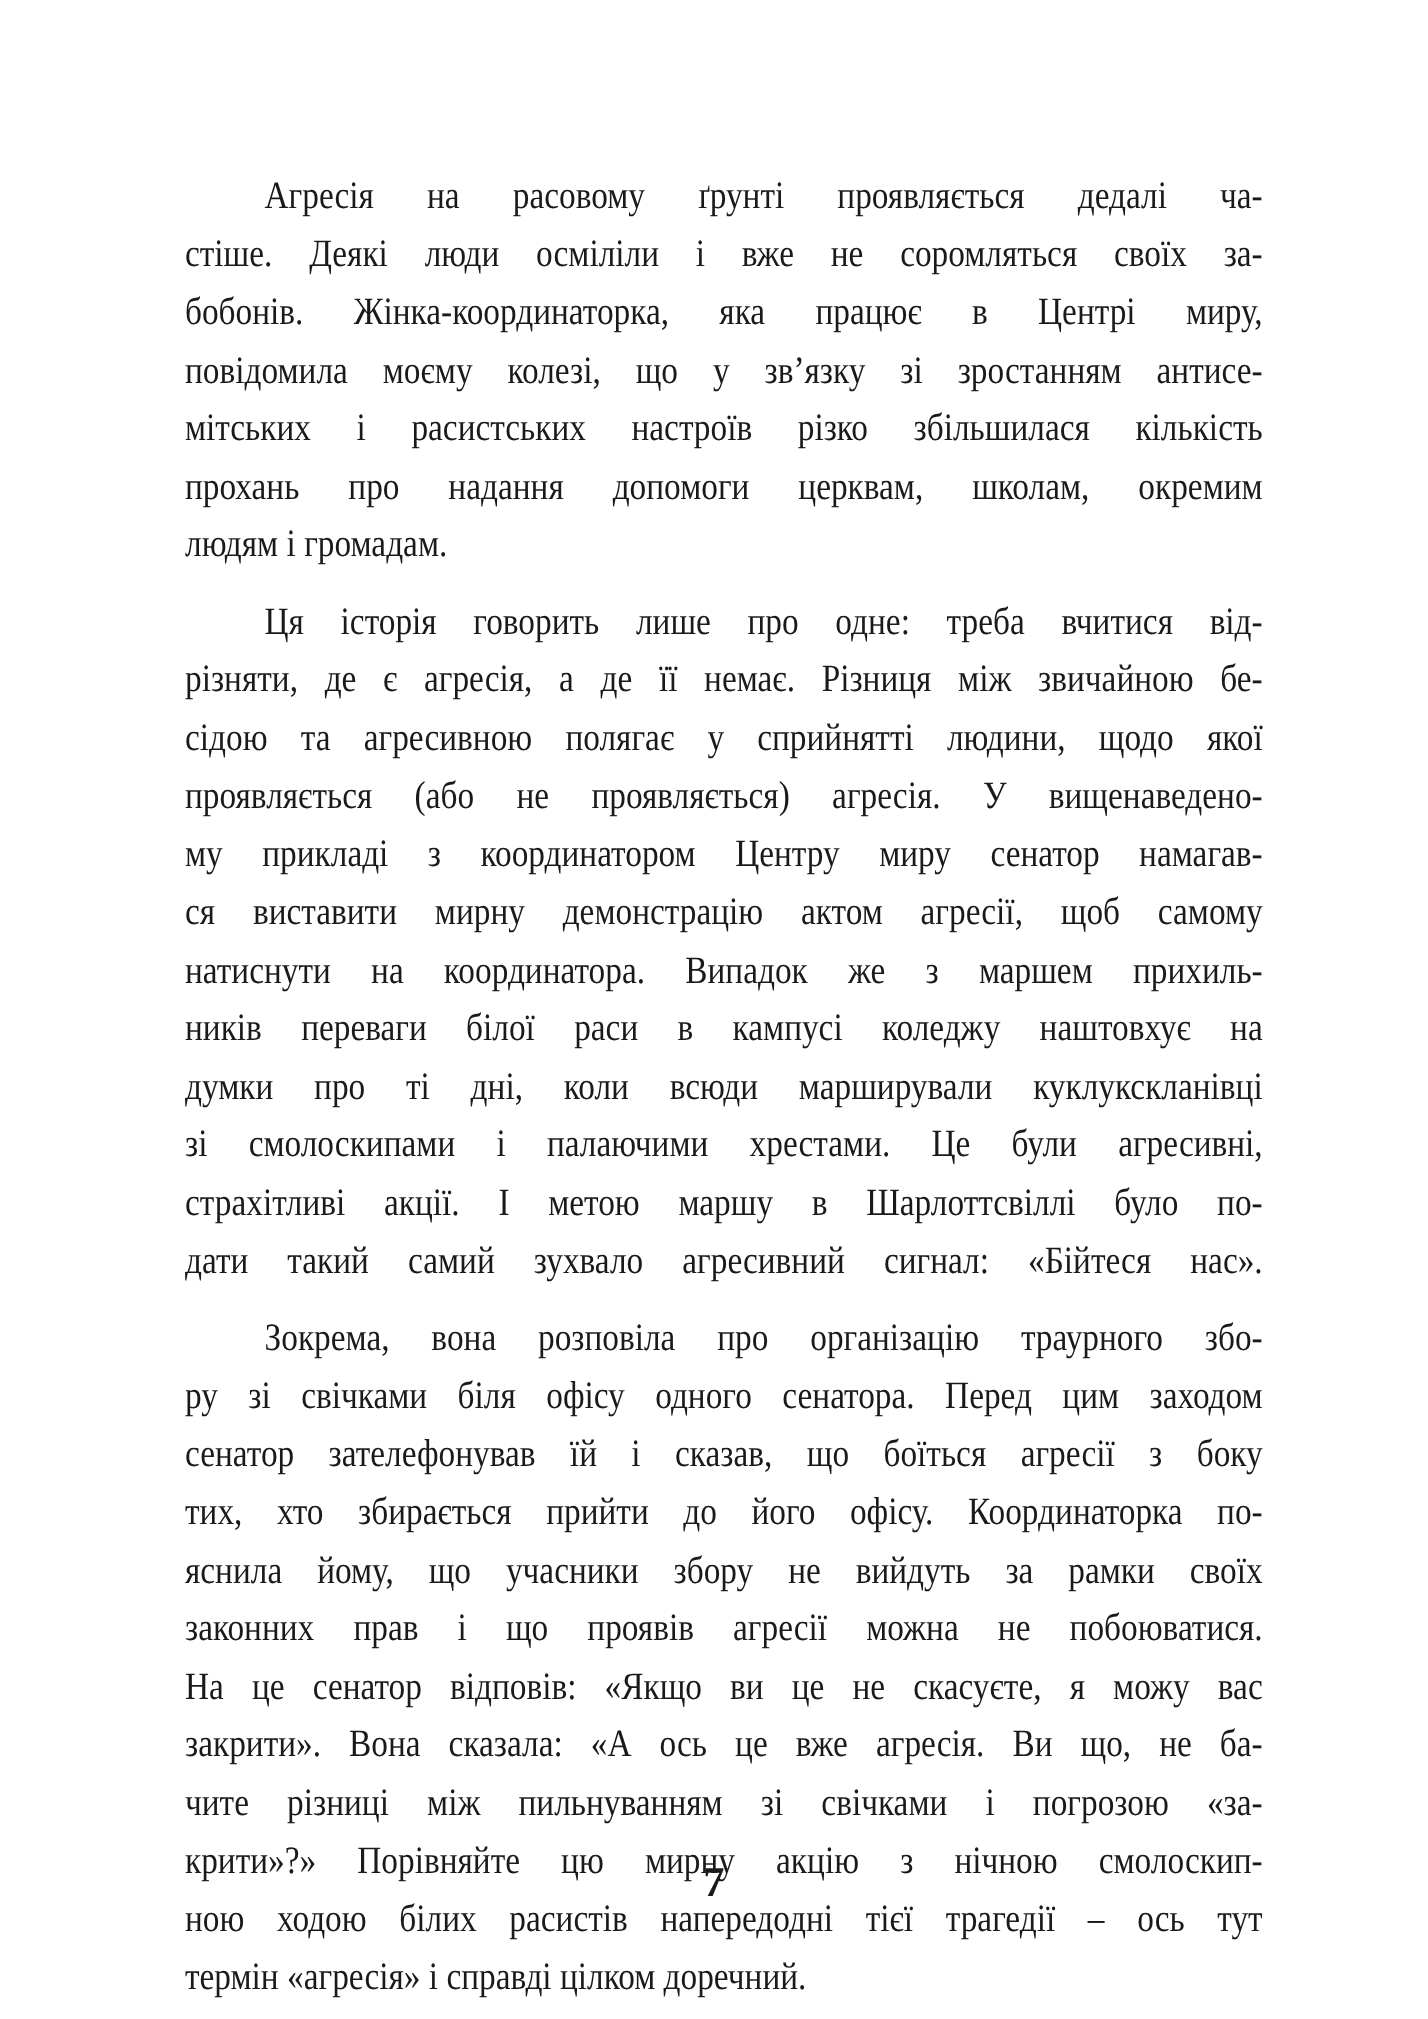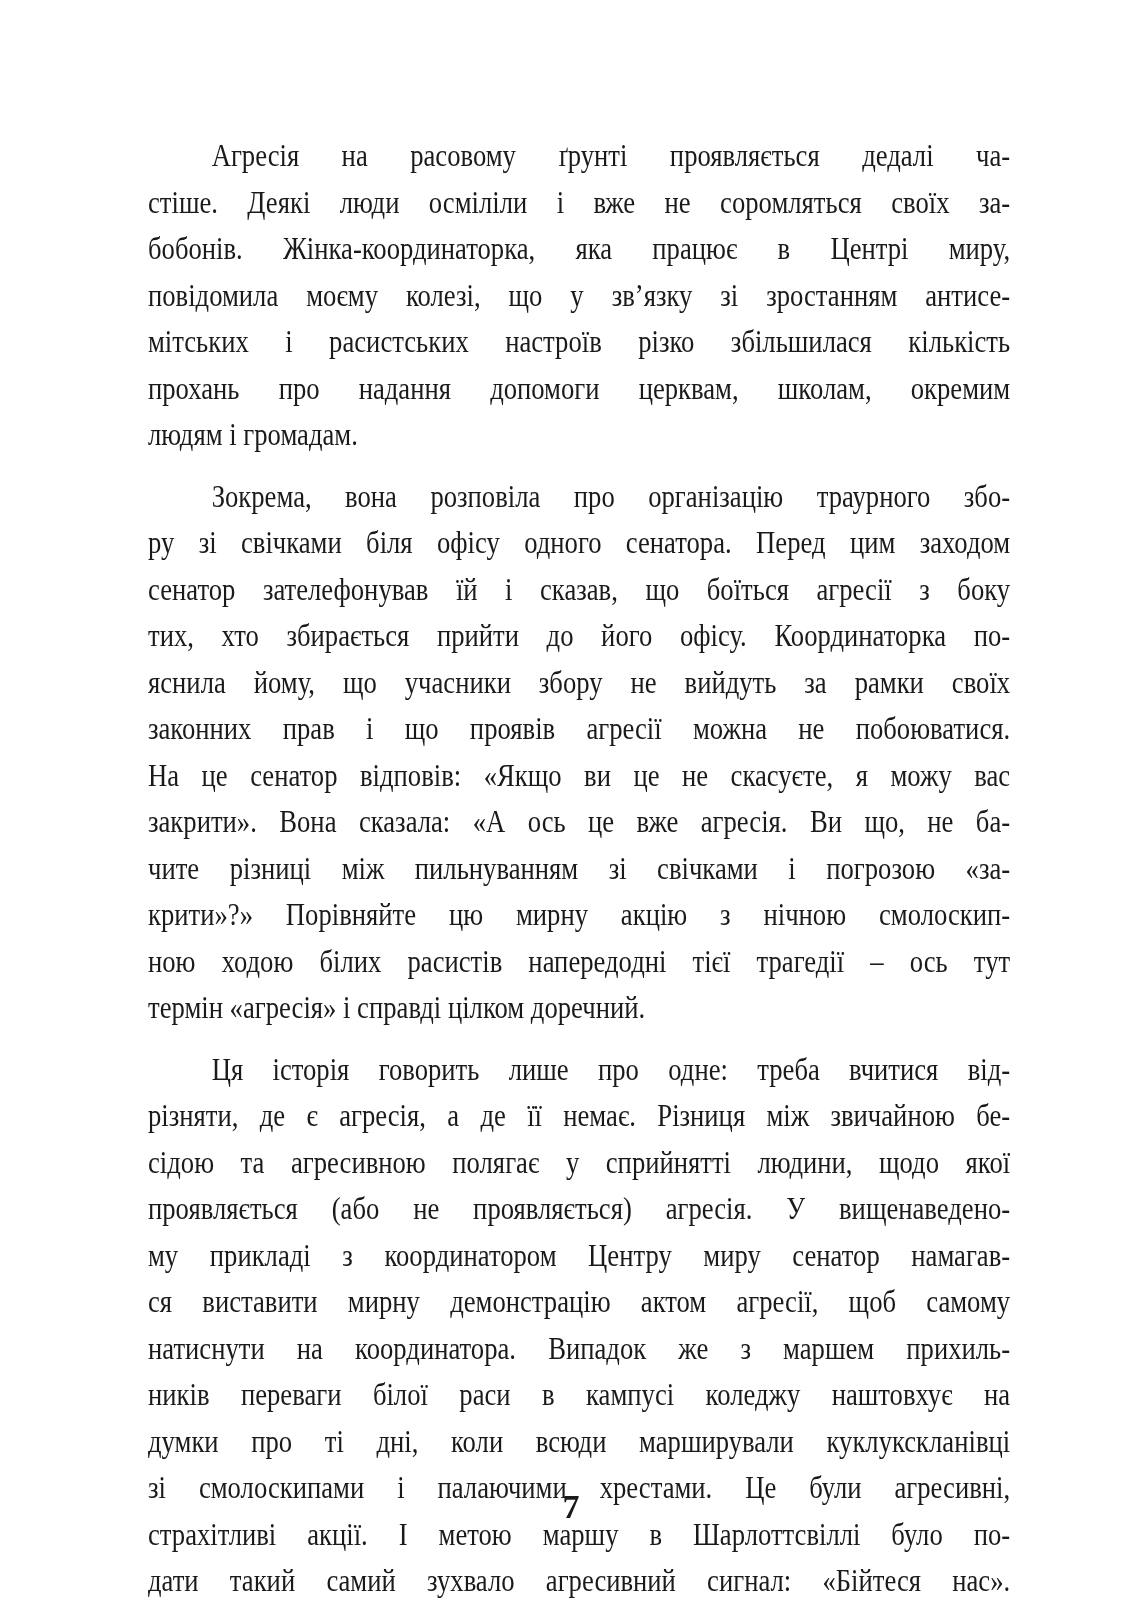--- a/index.html
+++ b/index.html
@@ -74,45 +74,45 @@
       <span class="line indent">Агресія на расовому ґрунті проявляється дедалі ча-</span>
       <span class="line">стіше. Деякі люди осміліли і вже не соромляться своїх за-</span>
       <span class="line">бобонів. Жінка-координаторка, яка працює в Центрі миру,</span>
       <span class="line">повідомила моєму колезі, що у зв’язку зі зростанням антисе-</span>
       <span class="line">мітських і расистських настроїв різко збільшилася кількість</span>
       <span class="line">прохань про надання допомоги церквам, школам, окремим</span>
       <span class="line last">людям і громадам.</span>
     </div>
 
     <div class="paragraph">
+      <span class="line indent">Ця історія говорить лише про одне: треба вчитися від-</span>
+      <span class="line">різняти, де є агресія, а де її немає. Різниця між звичайною бе-</span>
+      <span class="line">сідою та агресивною полягає у сприйнятті людини, щодо якої</span>
+      <span class="line">проявляється (або не проявляється) агресія. У вищенаведено-</span>
+      <span class="line">му прикладі з координатором Центру миру сенатор намагав-</span>
+      <span class="line">ся виставити мирну демонстрацію актом агресії, щоб самому</span>
+      <span class="line">натиснути на координатора. Випадок же з маршем прихиль-</span>
+      <span class="line">ників переваги білої раси в кампусі коледжу наштовхує на</span>
+      <span class="line">думки про ті дні, коли всюди марширували куклуксклані­вці</span>
+      <span class="line">зі смолоскипами і палаючими хрестами. Це були агресивні,</span>
+      <span class="line">страхітливі акції. І метою маршу в Шарлоттсвіллі було по-</span>
+      <span class="line">дати такий самий зухвало агресивний сигнал: «Бійтеся нас».</span>
+    </div>
+
+    <div class="paragraph">
       <span class="line indent">Зокрема, вона розповіла про організацію траурного збо-</span>
       <span class="line">ру зі свічками біля офісу одного сенатора. Перед цим заходом</span>
       <span class="line">сенатор зателефонував їй і сказав, що боїться агресії з боку</span>
       <span class="line">тих, хто збирається прийти до його офісу. Координаторка по-</span>
       <span class="line">яснила йому, що учасники збору не вийдуть за рамки своїх</span>
       <span class="line">законних прав і що проявів агресії можна не побоюватися.</span>
       <span class="line">На це сенатор відповів: «Якщо ви це не скасуєте, я можу вас</span>
       <span class="line">закрити». Вона сказала: «А ось це вже агресія. Ви що, не ба-</span>
       <span class="line">чите різниці між пильнуванням зі свічками і погрозою «за-</span>
       <span class="line">крити»?» Порівняйте цю мирну акцію з нічною смолоскип-</span>
       <span class="line">ною ходою білих расистів напередодні тієї трагедії – ось тут</span>
       <span class="line last">термін «агресія» і справді цілком доречний.</span>
     </div>
 
-    <div class="paragraph">
-      <span class="line indent">Ця історія говорить лише про одне: треба вчитися від-</span>
-      <span class="line">різняти, де є агресія, а де її немає. Різниця між звичайною бе-</span>
-      <span class="line">сідою та агресивною полягає у сприйнятті людини, щодо якої</span>
-      <span class="line">проявляється (або не проявляється) агресія. У вищенаведено-</span>
-      <span class="line">му прикладі з координатором Центру миру сенатор намагав-</span>
-      <span class="line">ся виставити мирну демонстрацію актом агресії, щоб самому</span>
-      <span class="line">натиснути на координатора. Випадок же з маршем прихиль-</span>
-      <span class="line">ників переваги білої раси в кампусі коледжу наштовхує на</span>
-      <span class="line">думки про ті дні, коли всюди марширували куклуксклані­вці</span>
-      <span class="line">зі смолоскипами і палаючими хрестами. Це були агресивні,</span>
-      <span class="line">страхітливі акції. І метою маршу в Шарлоттсвіллі було по-</span>
-      <span class="line">дати такий самий зухвало агресивний сигнал: «Бійтеся нас».</span>
-    </div>
-
   </div>
 
   <div class="page-number">7</div>
 </div>
 
 </body></html>

